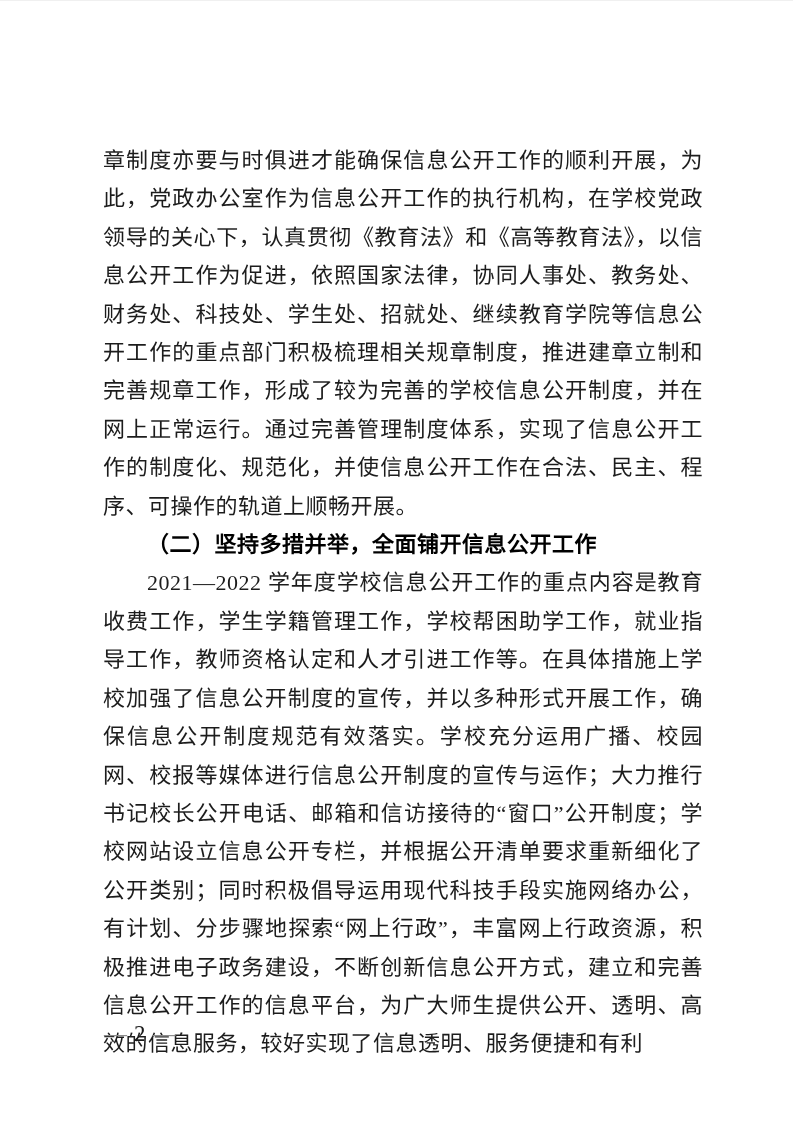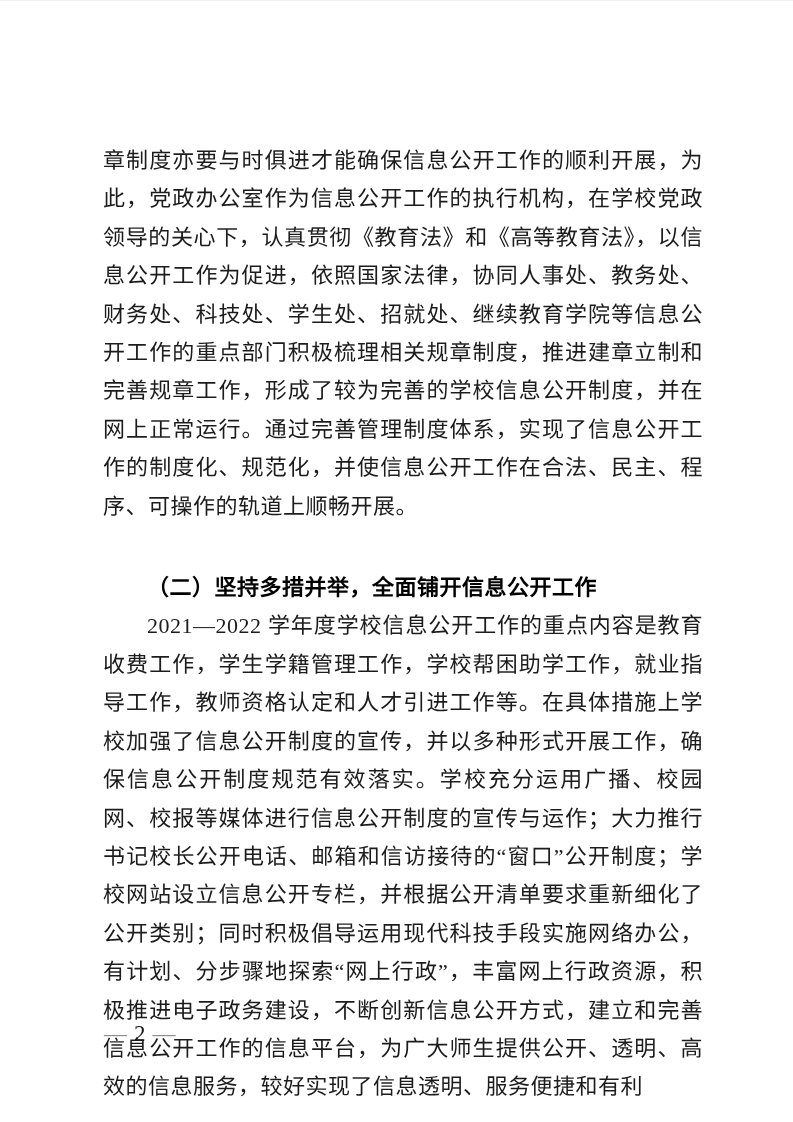--- a/index.html
+++ b/index.html
@@ -31,21 +31,20 @@
     letter-spacing: 0.5px;
   }
   .para {
     margin: 0;
     padding: 0;
   }
   .para.heading {
     font-weight: bold;
     color: #000000;
     text-indent: 2em;
-    margin-top: 43px;
   }
   .para.indent {
     text-indent: 2em;
   }
   .footer {
     position: absolute;
     left: 104px;
     top: 1018px;
     font-size: 23px;
     line-height: 30px;

